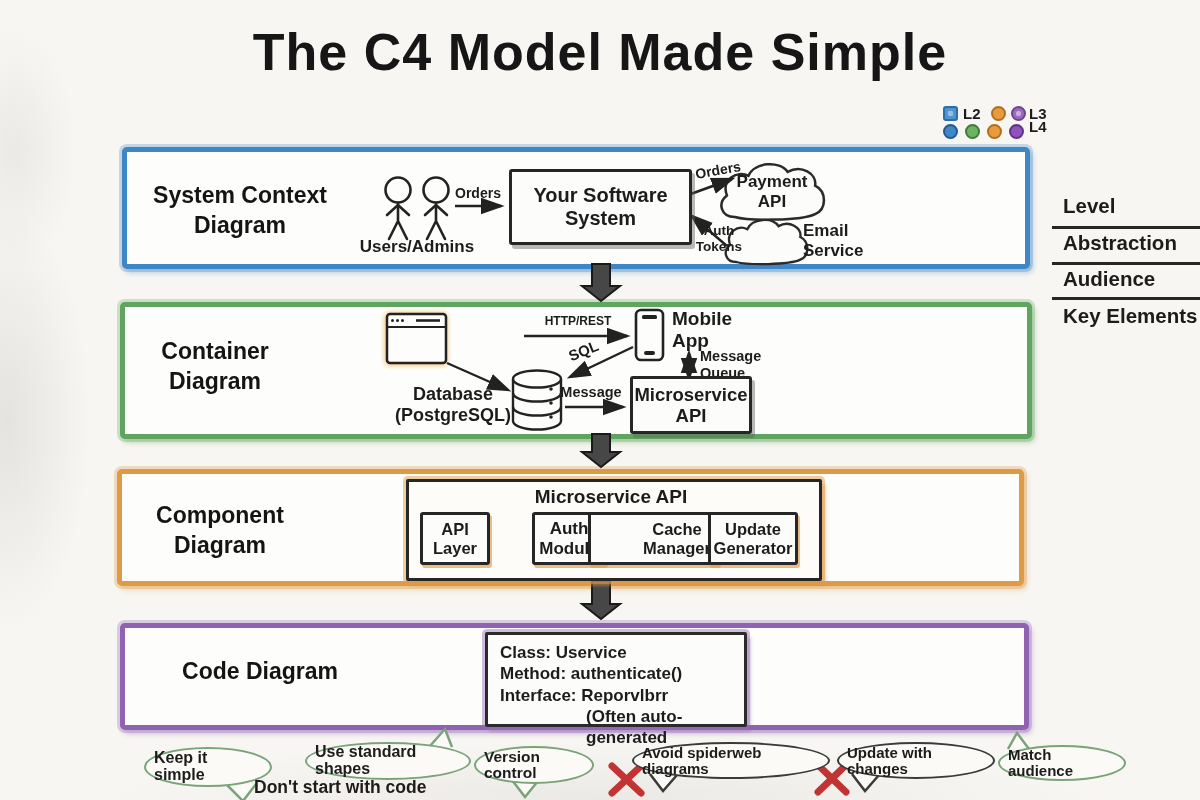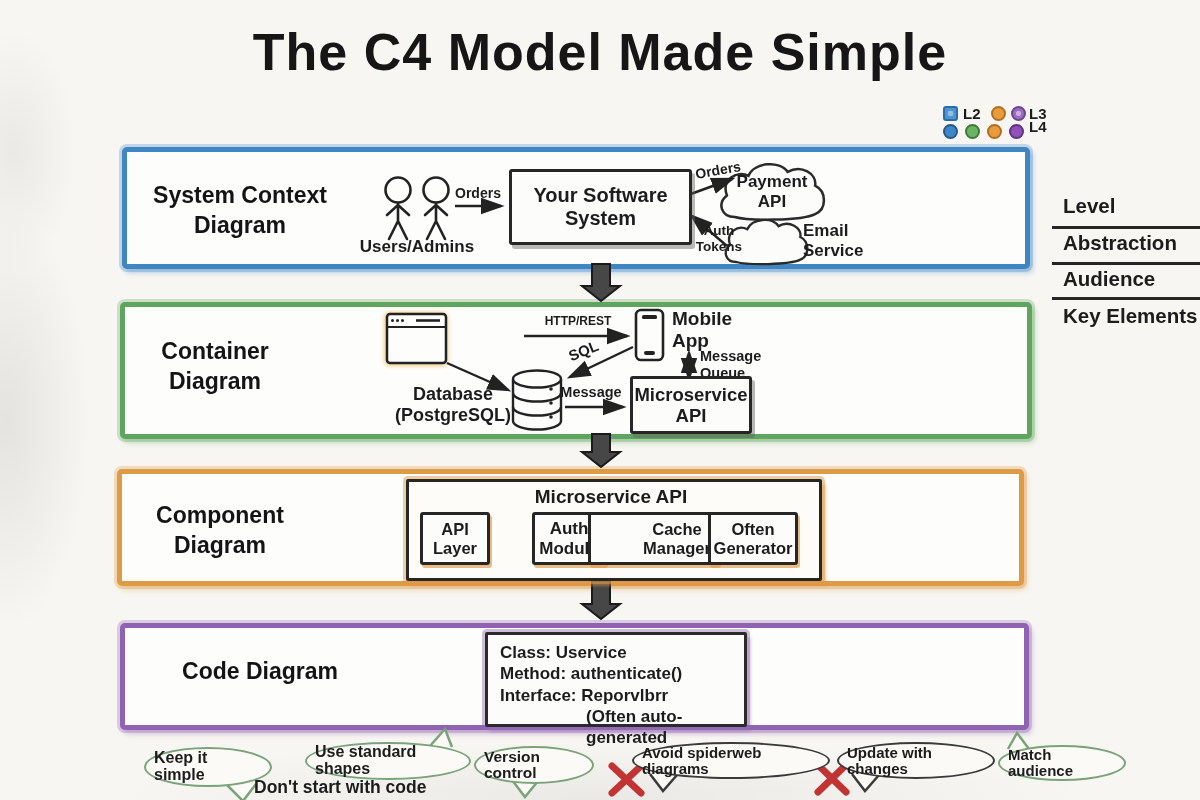--- a/index.html
+++ b/index.html
@@ -177,21 +177,21 @@
   <div class="box graybox" style="left:630px;top:376px;width:116px;height:52px;font-size:18.5px;">Microservice API</div>
   <div class="txt ctr" style="left:394px;top:384px;width:118px;font-size:18px;">Database (PostgreSQL)</div>
   <div class="txt" style="left:568px;top:342px;font-size:15px;transform:rotate(-22deg);">SQL</div>
   <div class="txt ctr" style="left:558px;top:384px;width:66px;font-size:14.5px;">Message</div>
 
   <div class="comp-outer" style="left:406px;top:479px;width:410px;height:96px;"></div>
   <div class="txt ctr" style="left:406px;top:486px;width:410px;font-size:19px;">Microservice API</div>
   <div class="box compbox" style="left:420px;top:512px;width:64px;height:47px;font-size:16.5px;">API Layer</div>
   <div class="box compbox" style="left:512px;top:512px;width:68px;height:47px;font-size:17px;margin-left:20px;">Auth Module</div>
   <div class="box compbox" style="left:588px;top:512px;width:78px;height:47px;font-size:16.5px;padding-left:47px;">Cache Manager</div>
-  <div class="box compbox" style="left:708px;top:512px;width:84px;height:47px;font-size:16.5px;">Often Generator</div>
+  <div class="box compbox" style="left:708px;top:512px;width:84px;height:47px;font-size:16.5px;">Update Generator</div>
 
   <div class="codebox" style="left:485px;top:632px;width:230px;height:82px;">
     <div class="codeline">Class: Uservice</div>
     <div class="codeline">Method: authenticate()</div>
     <div class="codeline">Interface: Reporvlbrr</div>
     <div class="codeline indent">(Often auto-generated</div>
   </div>
 
   <div class="bubble green" style="left:144px;top:747px;width:128px;height:40px;font-size:16px;">Keep it simple</div>
   <div class="bubble green" style="left:305px;top:742px;width:166px;height:38px;font-size:16px;">Use standard shapes</div>

